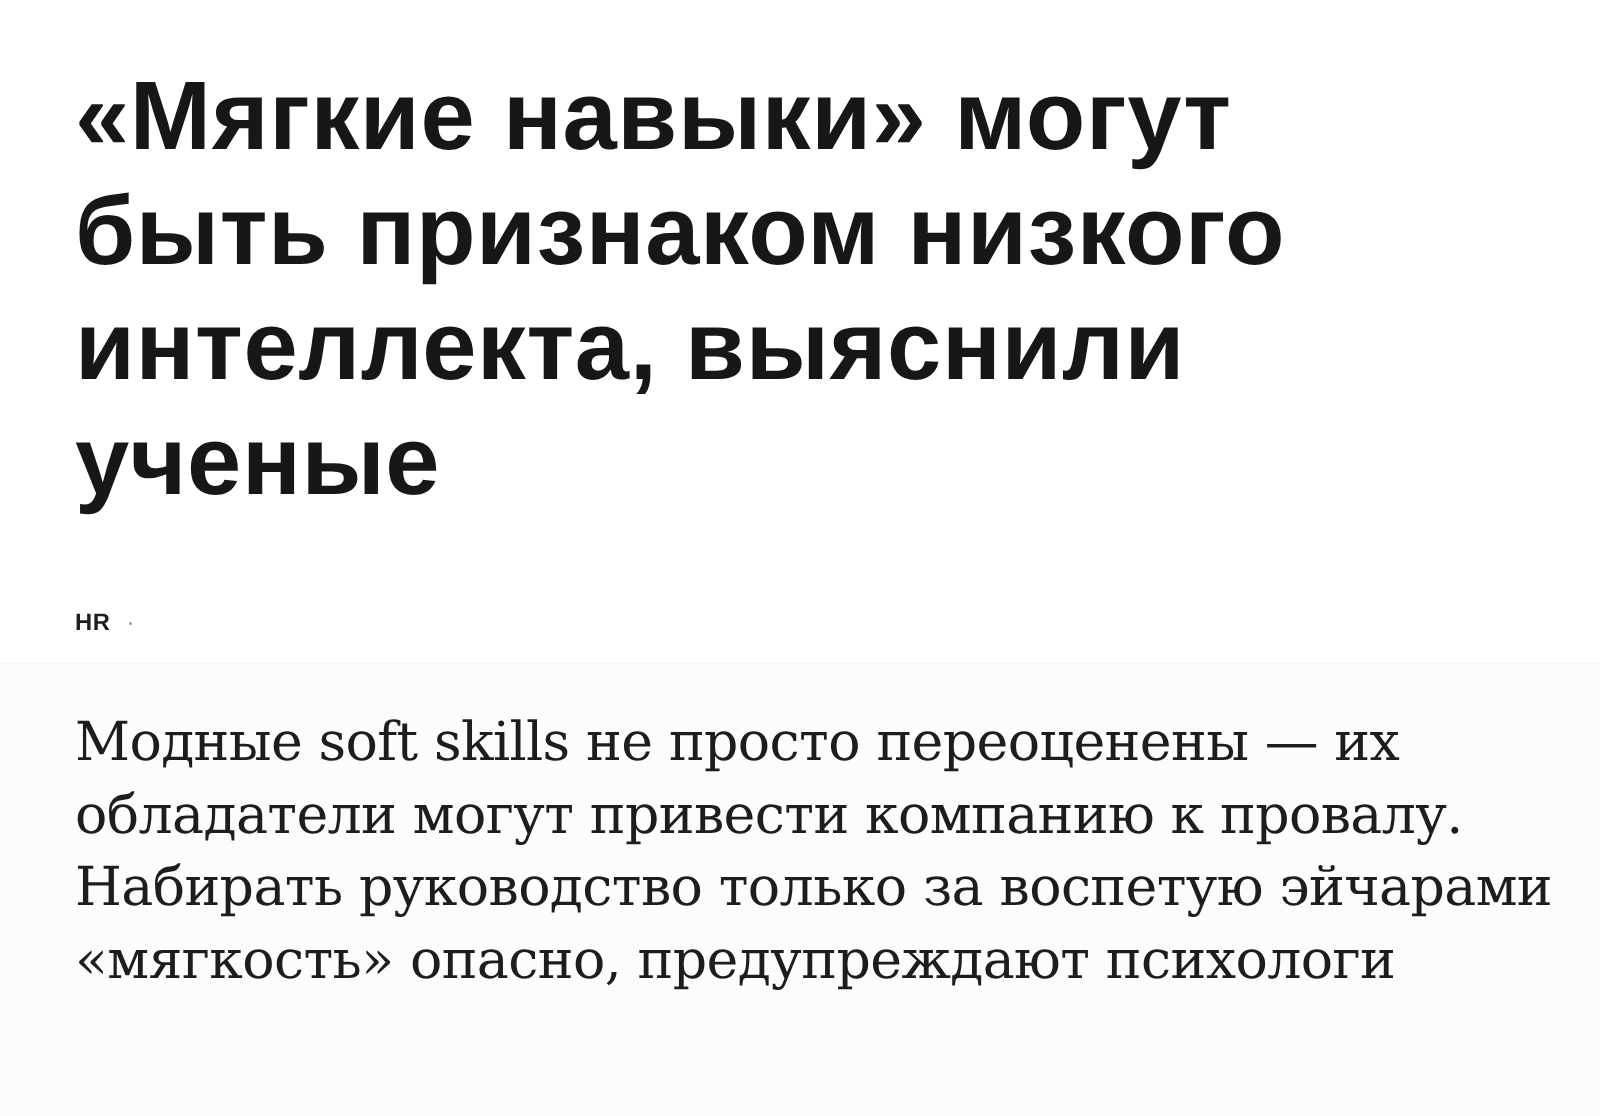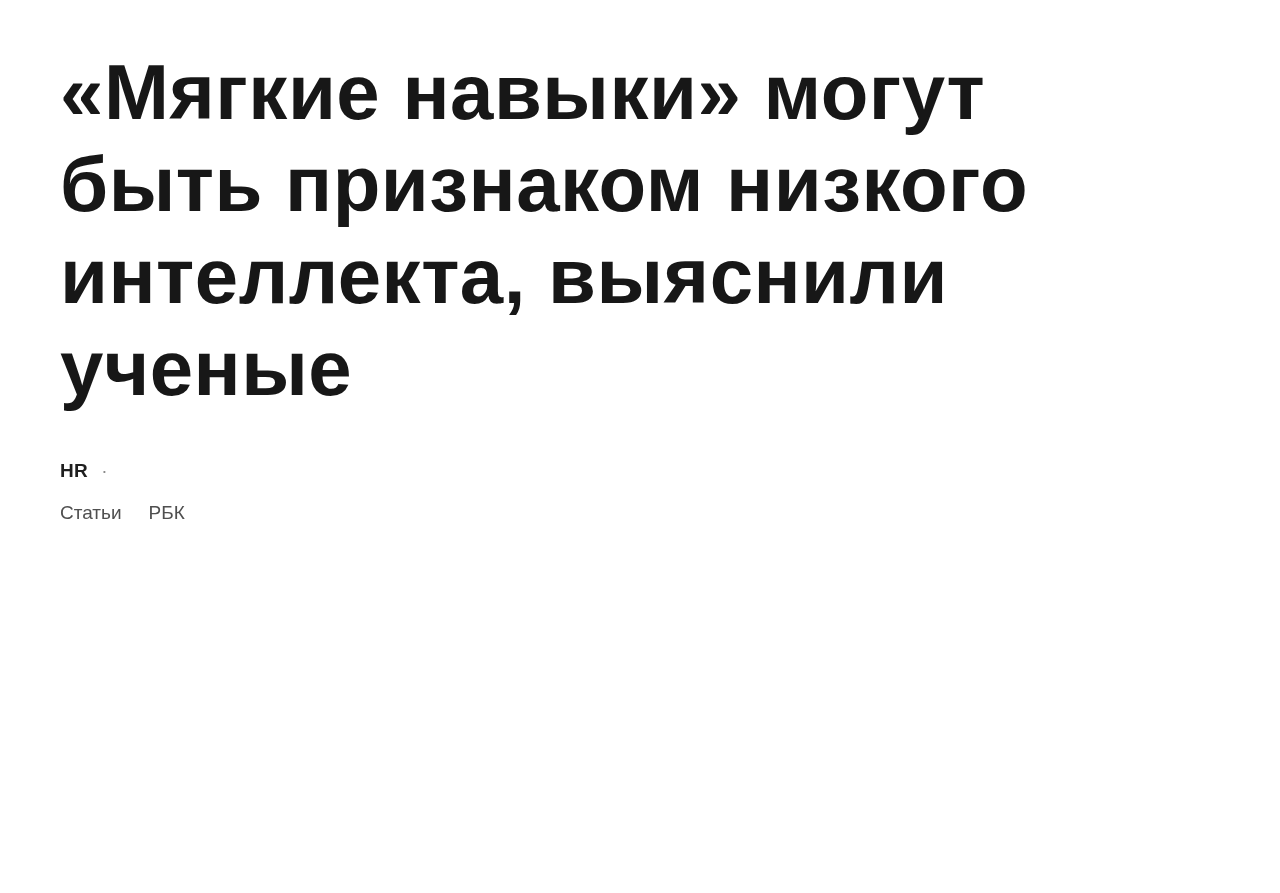--- a/index.html
+++ b/index.html
@@ -23,21 +23,21 @@
   .headline {
     font-family: "Liberation Sans", sans-serif;
     font-weight: 900;
     font-size: 78px;
     line-height: 92px;
     letter-spacing: 0.5px;
     color: #171717;
     white-space: pre;
   }
   .meta-row-1 {
-    margin-top: 44px;
+    margin-top: 72px;
     display: flex;
     align-items: center;
     font-size: 19px;
     line-height: 26px;
   }
   .tag-category {
     font-weight: bold;
     color: #1f1f1f;
     letter-spacing: 0.4px;
     text-decoration: none;
@@ -92,21 +92,23 @@
     <h1 class="headline">«Мягкие навыки» могут
 быть признаком низкого
 интеллекта, выяснили
 ученые</h1>
 
     <div class="meta-row-1">
       <a class="tag-category">HR</a>
       <span class="dot-separator">·</span>
     </div>
 
-    <div class="meta-row-2">
-      <a class="breadcrumb-link">Статьи</a>
-      <a class="breadcrumb-link">РБК</a>
-    </div>
 
   </div>
 
+  <div class="lead-section">
+    <p class="lead-paragraph">Модные soft skills не просто переоценены — их
+обладатели могут привести компанию к провалу.
+Набирать руководство только за воспетую эйчарами
+«мягкость» опасно, предупреждают психологи</p>
+  </div>
 
 </div>
 
 </body></html>

